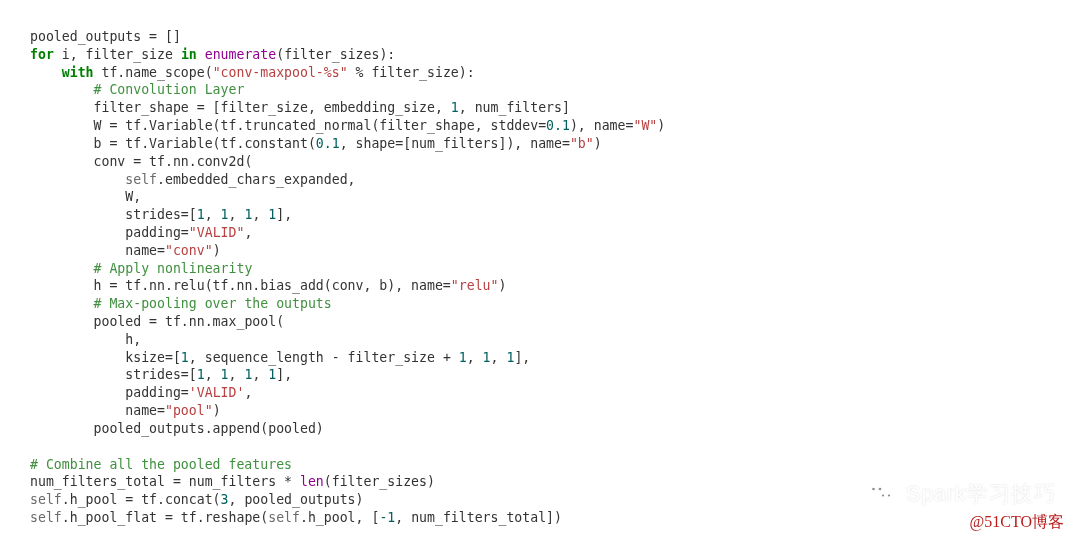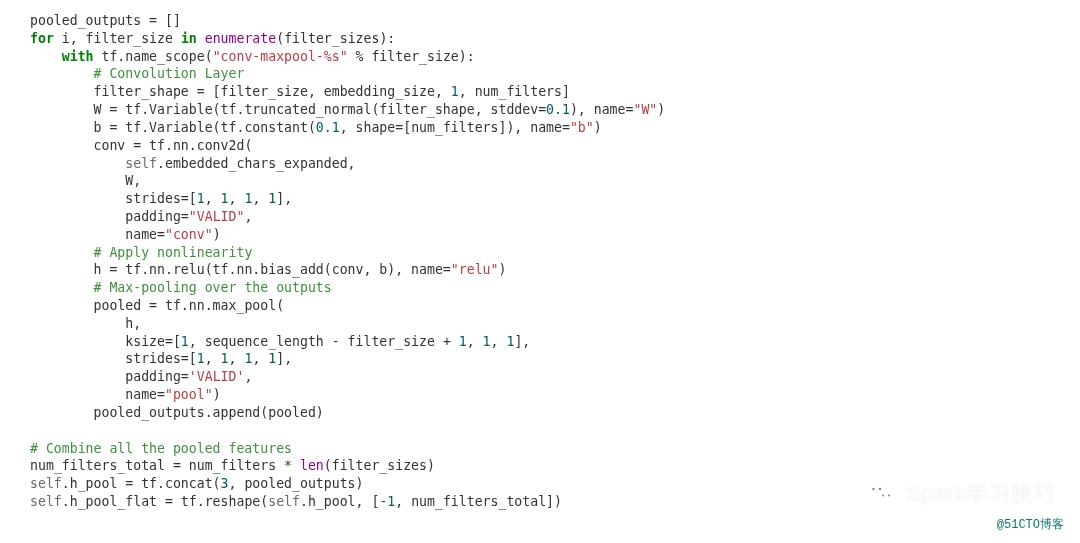--- a/index.html
+++ b/index.html
@@ -9,21 +9,21 @@
     font-family: "Consolas", "Monaco", "Courier New", monospace;
     font-size: 13.2px;
     line-height: 1.35;
     color: #333;
   }
   .container {
     width: 1080px;
     height: 543px;
     position: relative;
     box-sizing: border-box;
-    padding: 12px 0 0 30px;
+    padding: 28px 0 0 30px;
   }
   pre {
     margin: 0;
     white-space: pre;
   }
   .kw { color: #008000; font-weight: bold; }
   .bi { color: #900090; }
   .str { color: #b84040; }
   .num { color: #006060; }
   .cmt { color: #409040; }
@@ -41,23 +41,23 @@
     font-family: "Microsoft YaHei", Arial, sans-serif;
     font-size: 22px;
     font-weight: 500;
     letter-spacing: 0.5px;
   }
   .watermark-wrap svg { display:block; }
   .attrib {
     position: absolute;
     right: 16px;
     bottom: 10px;
-    color: #0f766e;
-    font-family: Liberation Mono, monospace;
-    font-size: 12px;
+    color: #b91c1c;
+    font-family: Liberation Serif, serif;
+    font-size: 16px;
   }
 </style>
 </head>
 <body>
 
 <div class="container">
 <pre><span>pooled_outputs = []</span>
 <span class="kw">for</span><span> i, filter_size </span><span class="kw">in</span><span> </span><span class="bi">enumerate</span><span>(filter_sizes):</span>
     <span class="kw">with</span><span> tf.name_scope(</span><span class="str">"conv-maxpool-%s"</span><span> % filter_size):</span>
         <span class="cmt"># Convolution Layer</span>

